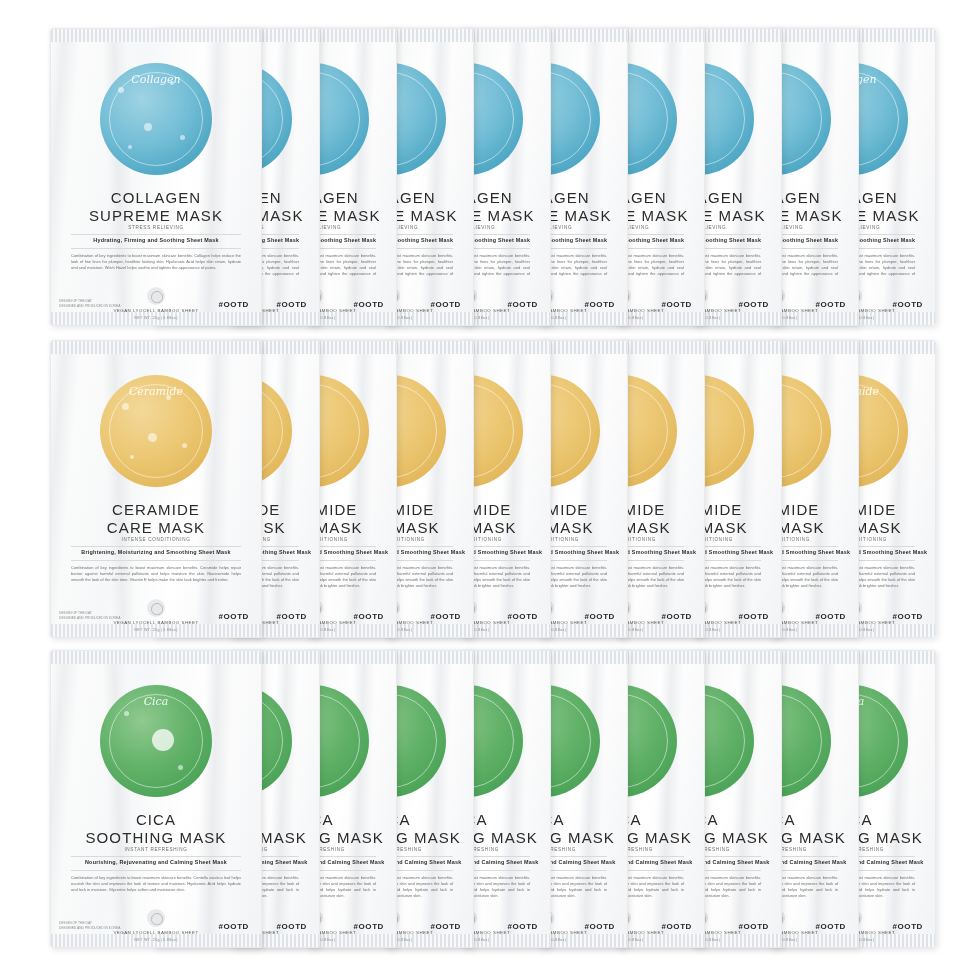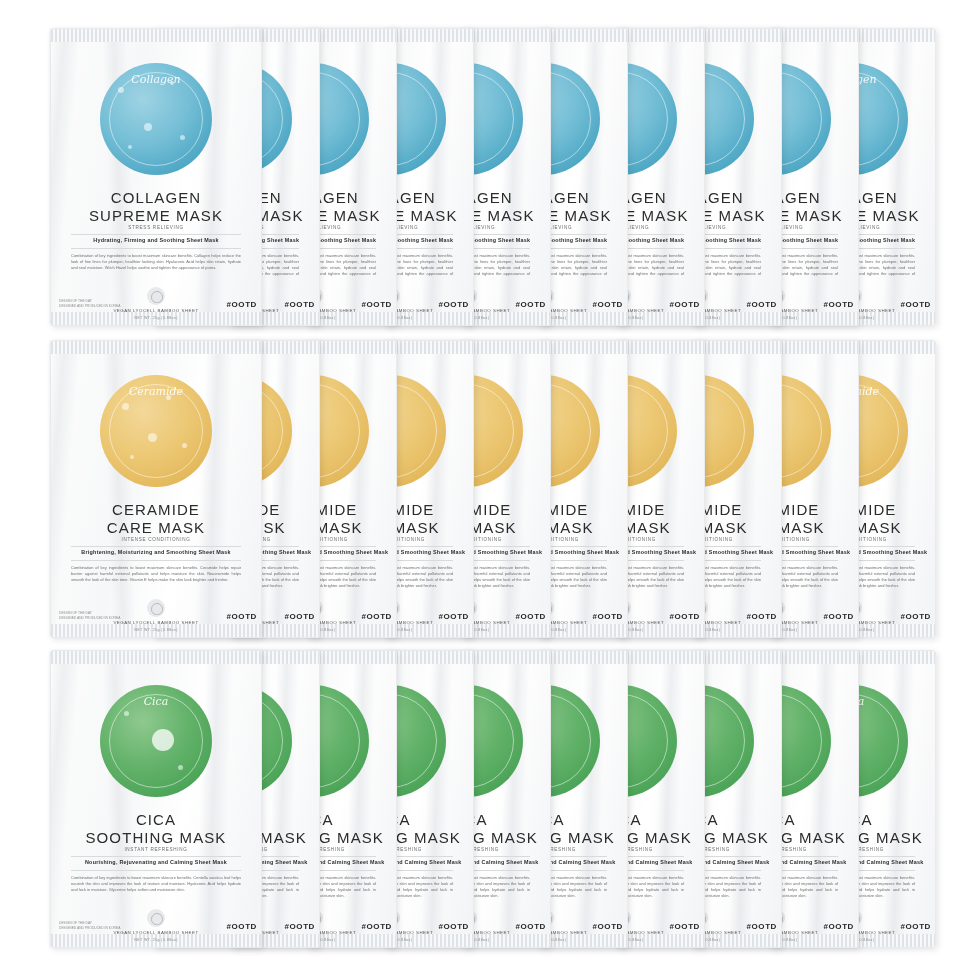--- a/index.html
+++ b/index.html
@@ -195,21 +195,21 @@
   .footnote {
     position: absolute;
     left: 8px;
     bottom: 16px;
     font-size: 3.3px;
     line-height: 1.5;
     color: #8e8e8e;
   }
   .brand {
     position: absolute;
-    right: 4px;
+    right: 12px;
     bottom: 16px;
     font-size: 8px;
     font-weight: bold;
     letter-spacing: 0.6px;
     color: #262626;
   }
 
   
   .edge-shadow {
     position: absolute;

